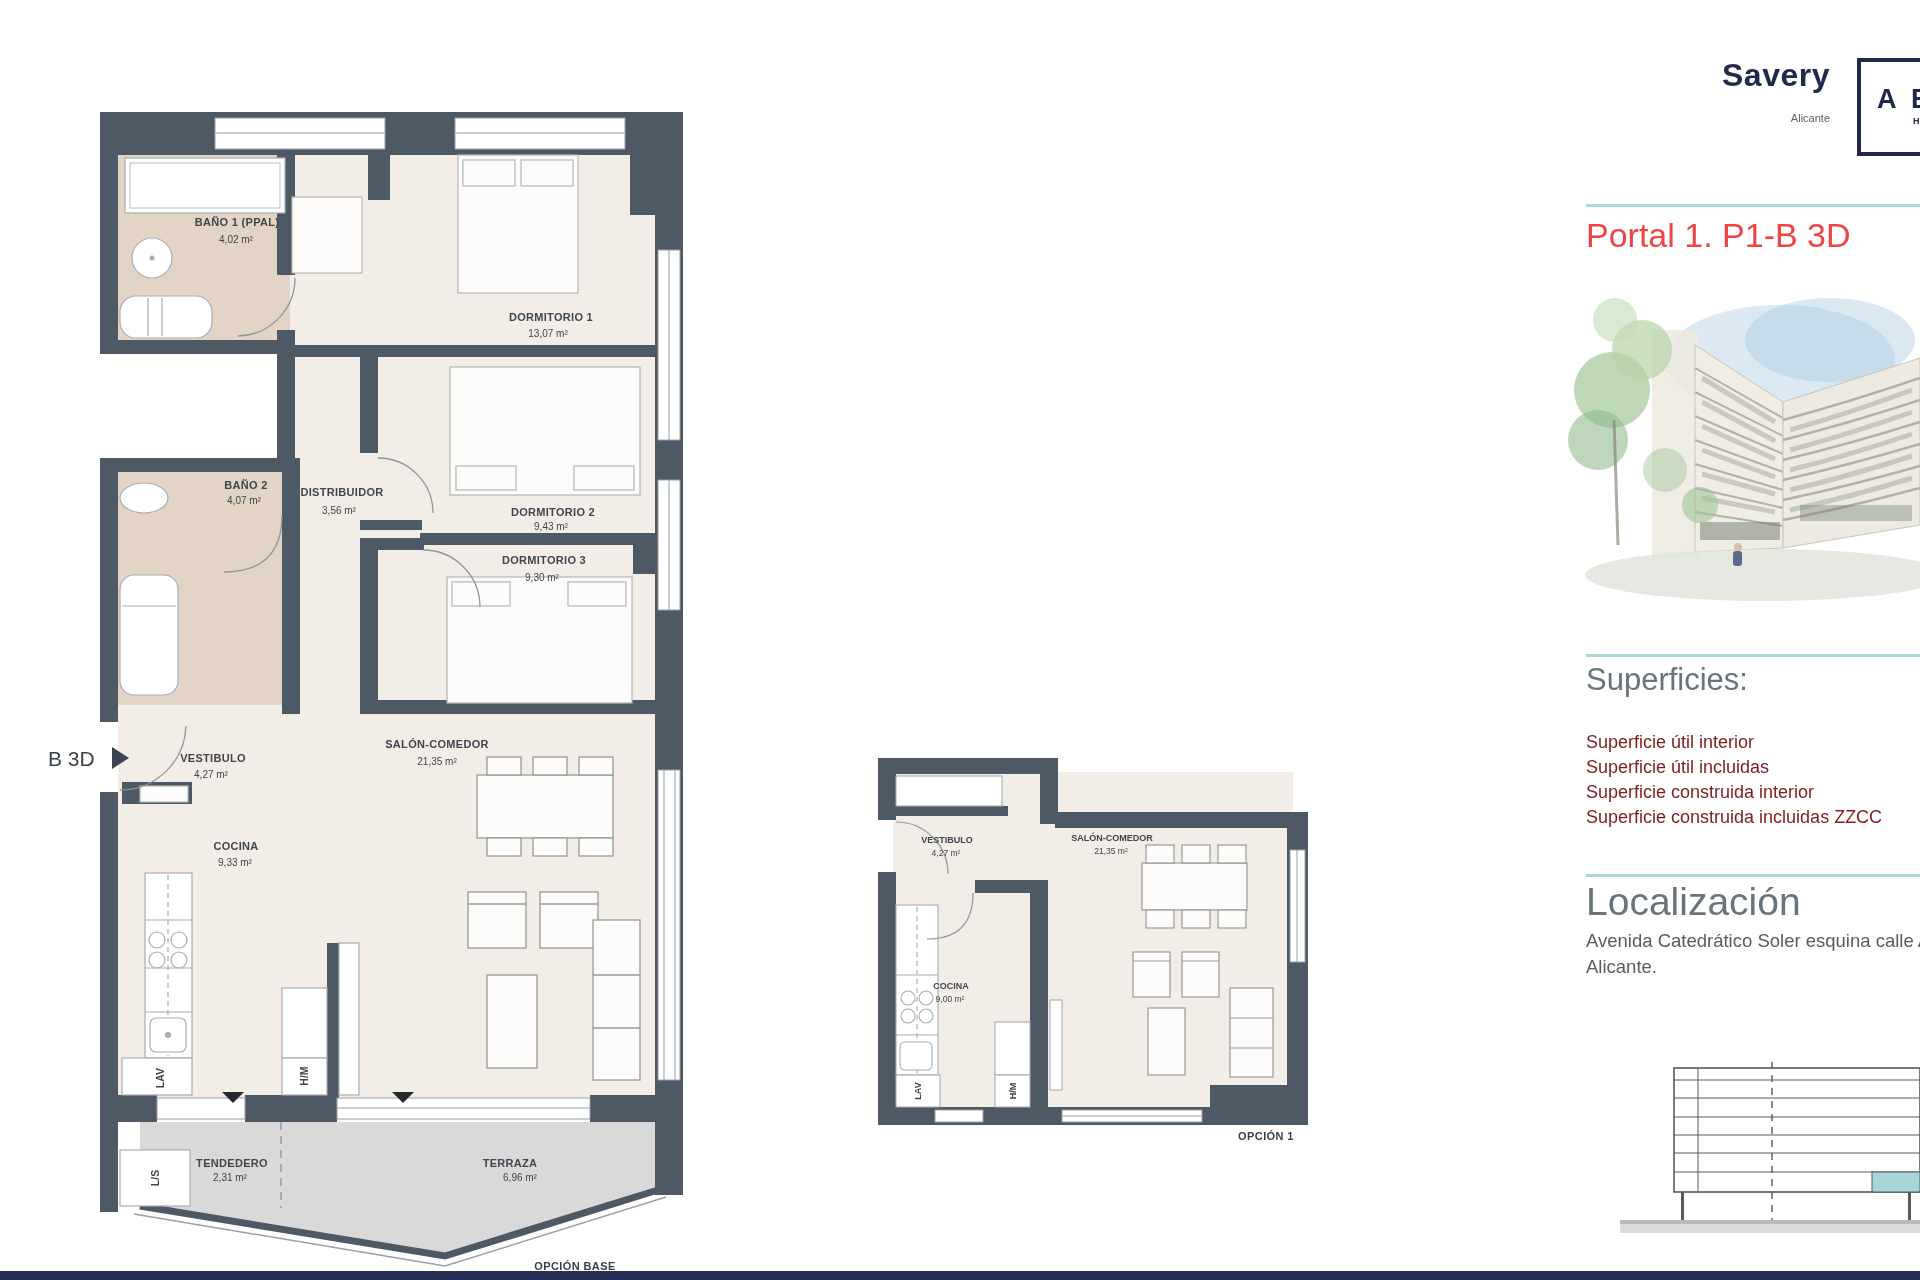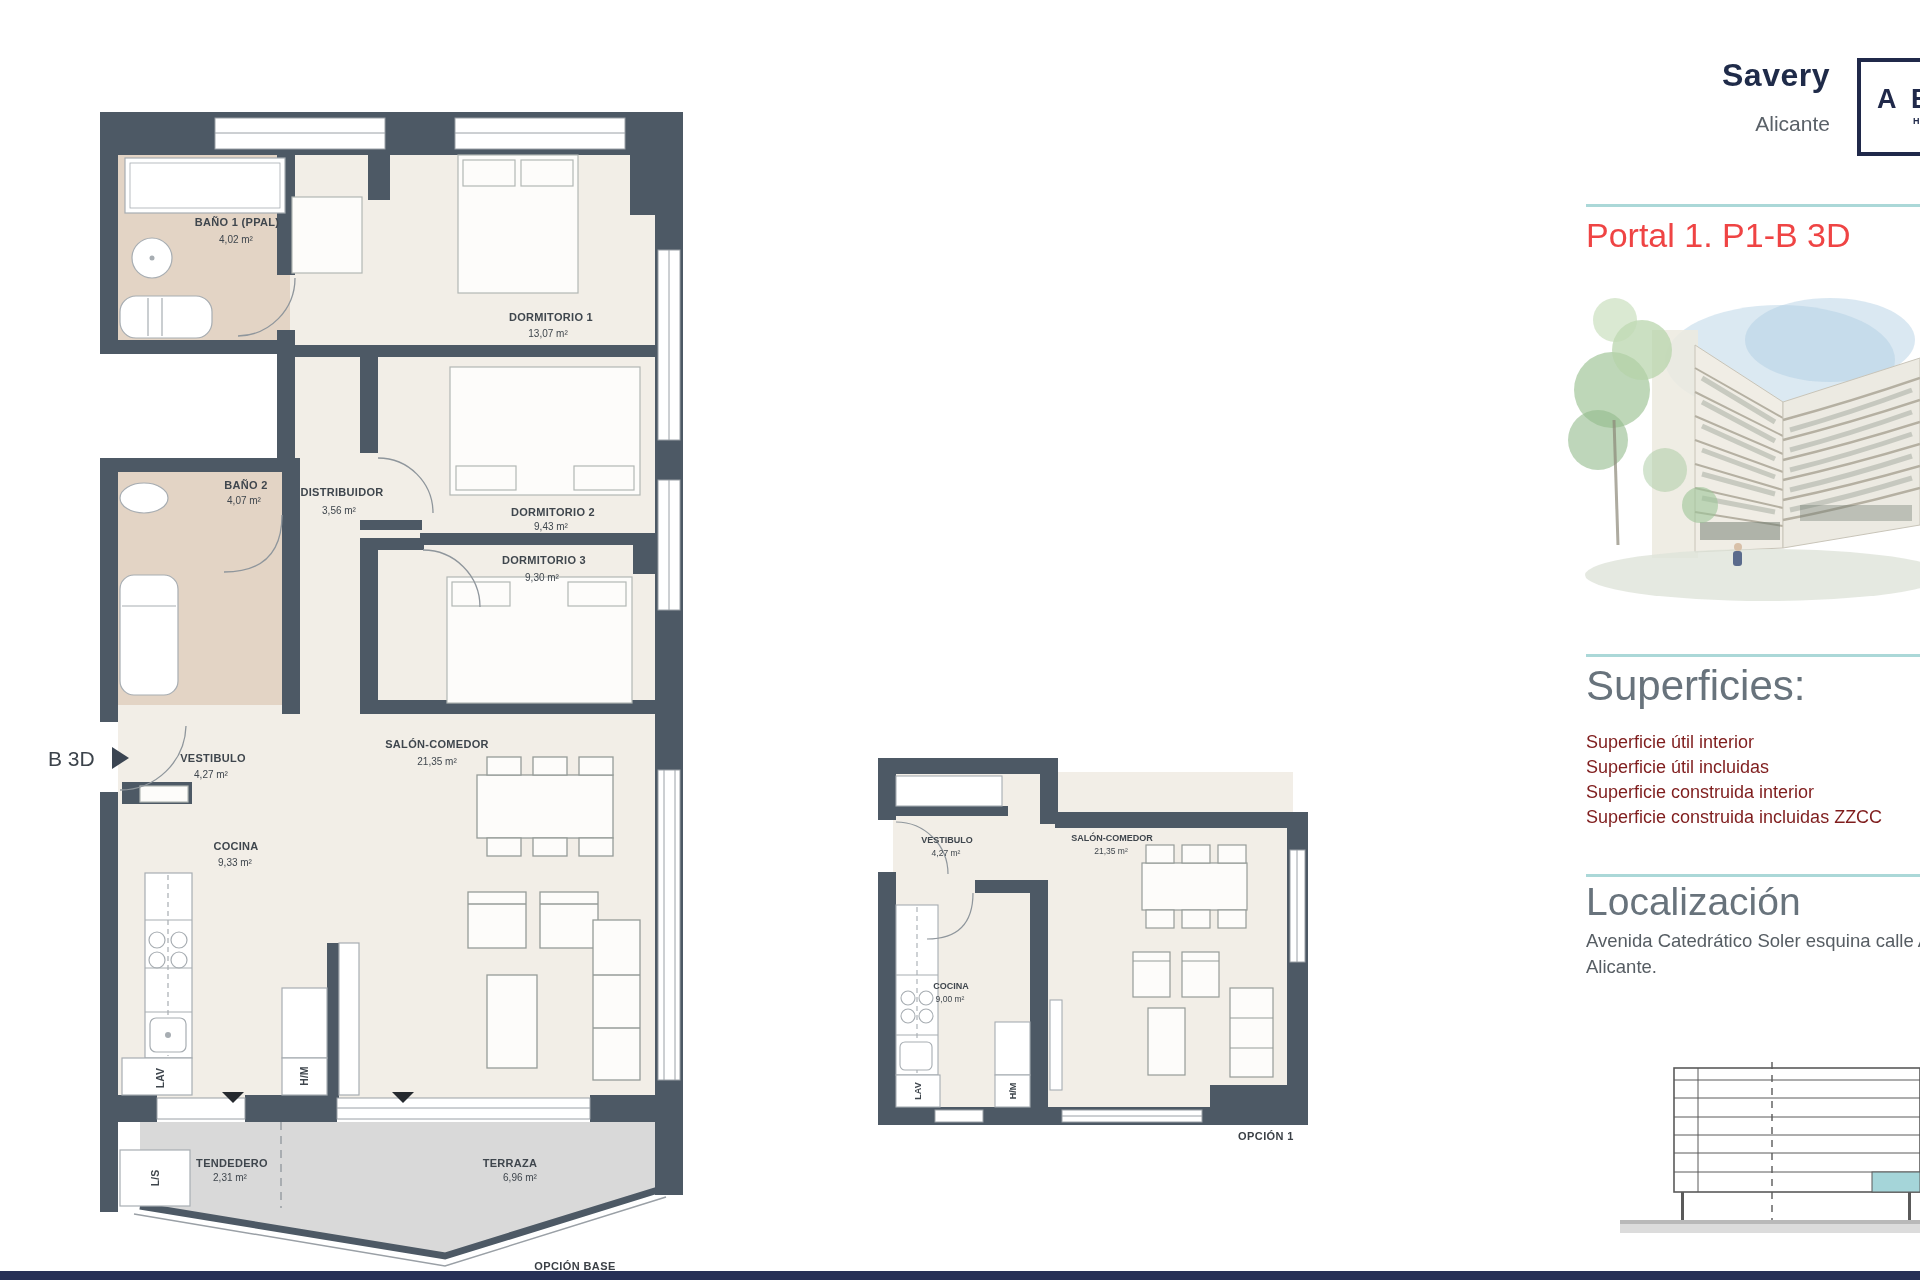--- a/index.html
+++ b/index.html
@@ -4,29 +4,29 @@
 <style>
   html,body{margin:0;padding:0;}
   body{
     width:1920px;height:1280px;position:relative;overflow:hidden;
     background:#ffffff;font-family:"Liberation Sans","DejaVu Sans",sans-serif;
   }
   .abs{position:absolute;}
   
   .brand-block{left:1586px;top:52px;width:244px;text-align:right;}
   .brand-name{font-size:32px;font-weight:bold;color:#1f2b49;letter-spacing:.5px;line-height:46px;}
-  .brand-city{font-size:21px;color:#5a6168;margin-top:14px;}
+  .brand-city{font-size:11px;color:#5a6168;margin-top:14px;}
   .logo-box{left:1857px;top:58px;width:110px;height:90px;border:4px solid #20294a;background:#fff;}
   .logo-letter{position:absolute;font-weight:bold;color:#20294a;font-size:27px;top:22px;}
   .logo-letter.l1{left:16px;}
   .logo-letter.l2{left:50px;}
   .logo-sub{position:absolute;left:52px;top:54px;font-size:9px;font-weight:bold;color:#20294a;}
   .teal-line{left:1586px;width:334px;height:3px;background:#abd8d8;}
   .portal-title{left:1586px;top:216px;font-size:34px;color:#ef4444;font-weight:400;white-space:nowrap;}
-  .sec-heading{left:1586px;font-size:42px;color:#68737c;font-weight:400;white-space:nowrap;}
+  .sec-heading{left:1586px;font-size:31px;color:#68737c;font-weight:400;white-space:nowrap;}
   .sup-list{left:1586px;top:730px;font-size:18px;color:#7f1d1d;line-height:25px;white-space:nowrap;}
   .loc-text{left:1586px;top:928px;font-size:18.5px;color:#565d63;line-height:26px;white-space:nowrap;}
   .bottom-bar{left:0;top:1271px;width:1920px;height:9px;background:#273056;}
   svg text{font-family:"Liberation Sans","DejaVu Sans",sans-serif;}
   .rname{font-size:11px;font-weight:bold;fill:#3f464d;letter-spacing:.3px;}
   .rarea{font-size:10px;fill:#3f464d;}
   .rname-s{font-size:9px;font-weight:bold;fill:#3f464d;}
   .rarea-s{font-size:8.5px;fill:#3f464d;}
   .closet-label{font-size:10.5px;font-weight:bold;fill:#3f464d;}
   .closet-label-s{font-size:9px;font-weight:bold;fill:#3f464d;}

